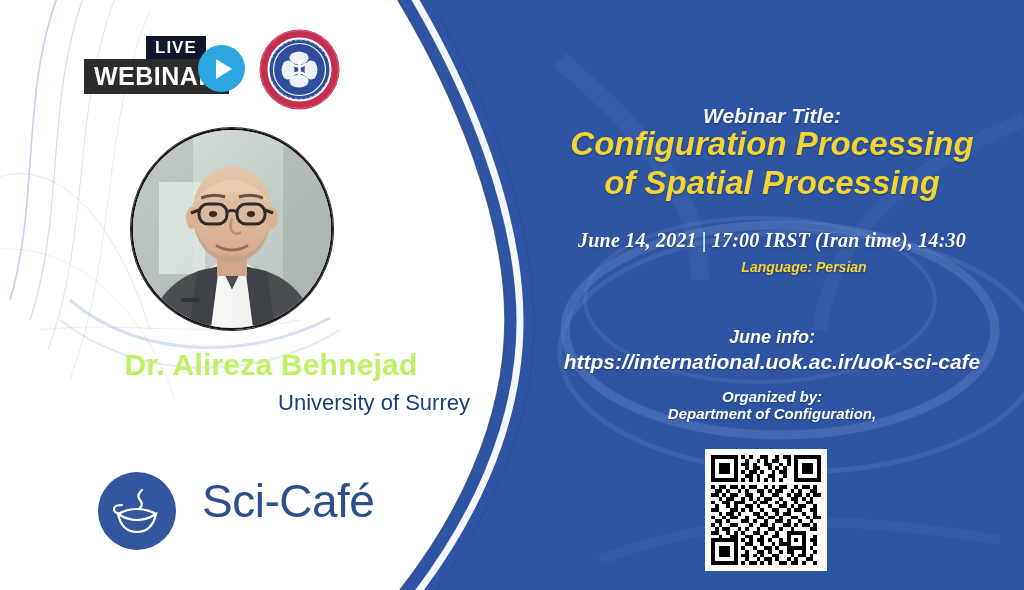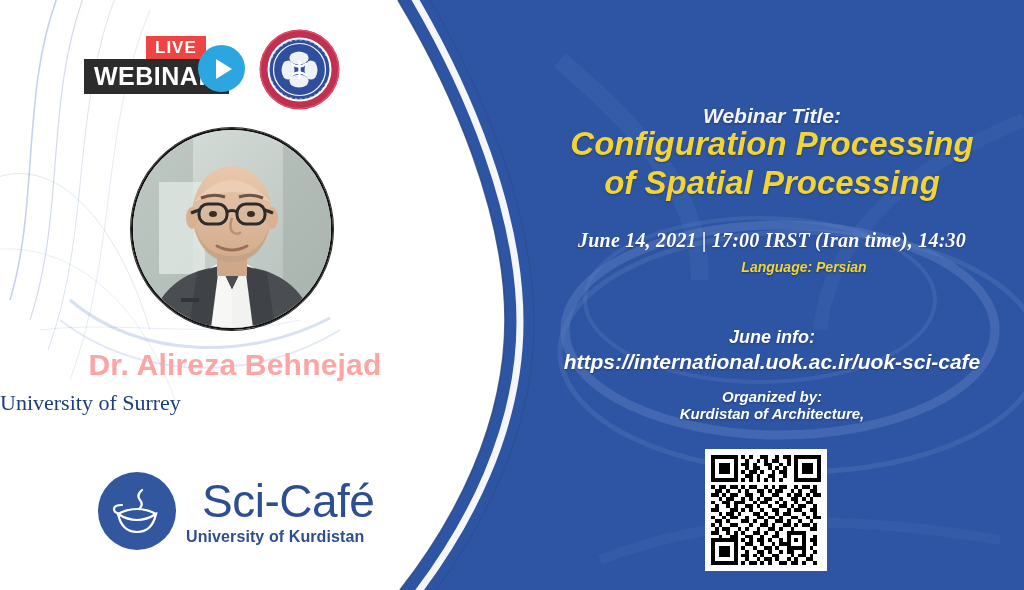--- a/index.html
+++ b/index.html
@@ -53,21 +53,21 @@
     position: absolute;
     left: 84px;
     top: 36px;
     width: 160px;
     height: 56px;
   }
   .live-tag {
     position: absolute;
     left: 62px;
     top: 0px;
-    background: #ef4444;
+    background: #0f172a;
     color: #ffffff;
     font-weight: bold;
     font-size: 17px;
     letter-spacing: 1px;
     padding: 2px 9px 3px 9px;
     line-height: 19px;
   }
   .webinar-bar {
     position: absolute;
     left: 0px;
@@ -124,35 +124,35 @@
   }
   .portrait svg { display: block; }
 
   
   .speaker-name {
     position: absolute;
     left: 0;
     top: 348px;
     width: 470px;
     text-align: center;
-    color: #fca5a5;
+    color: #bef264;
     font-size: 30px;
     font-weight: bold;
     letter-spacing: 0.2px;
+    padding-left: 36px;
   }
   .speaker-affil {
     position: absolute;
     left: 0;
     top: 390px;
     width: 470px;
-    text-align: left;
+    text-align: right;
     color: #1b3f7d;
     font-size: 22px;
     font-weight: normal;
-    font-family: Liberation Serif, serif;
   }
 
   
   .scicafe {
     position: absolute;
     left: 98px;
     top: 472px;
     width: 300px;
     height: 86px;
   }
@@ -429,21 +429,20 @@
       <div class="sc-circle"></div>
       <svg class="sc-cup-svg" width="78" height="78" viewBox="0 0 78 78">
         <g fill="none" stroke="#ffffff" stroke-width="2.2" stroke-linecap="round">
           <path d="M20 42 q19 12 38 0 q-4 18 -19 18 q-15 0 -19 -18 z"></path>
           <path d="M20 42 q19 -10 38 0"></path>
           <path d="M22 42 q-6 -1 -6 -5 q0 -4 8 -4"></path>
           <path d="M44 18 q-6 5 -2 10 q4 5 -1 9"></path>
         </g>
       </svg>
       <div class="sc-title">Sci-Café</div>
-      <div class="sc-sub">University of Kurdistan</div>
     </div>
   </div>
 
   <div class="right-content">
 
     <div class="r-center webinar-label">Webinar Title:</div>
 
     <div class="r-center main-title">
       <div>Configuration Processing</div>
       <div>of Spatial Processing</div>
@@ -451,21 +450,21 @@
 
     <div class="r-center datetime">June 14, 2021  |  17:00 IRST (Iran time), 14:30</div>
 
     <div class="r-center language">Language: Persian</div>
 
     <div class="r-center more-info-label">June info:</div>
 
     <div class="r-center more-info-url">https://international.uok.ac.ir/uok-sci-cafe</div>
 
     <div class="r-center organized-label">Organized by:</div>
-    <div class="r-center organized-line1">Kurdistan of Architecture,</div>
+    <div class="r-center organized-line1">Department of Configuration,</div>
 
     <div class="qr-wrap">
       <svg class="qr-inner" viewBox="0 0 29 29" shape-rendering="crispEdges">
         <rect width="29" height="29" fill="#ffffff"></rect>
         <g fill="#000000">
 
           <rect x="0" y="0" width="7" height="1"></rect>
             <rect x="0" y="6" width="7" height="1"></rect>
           <rect x="0" y="0" width="1" height="7"></rect>
             <rect x="6" y="0" width="1" height="7"></rect>

